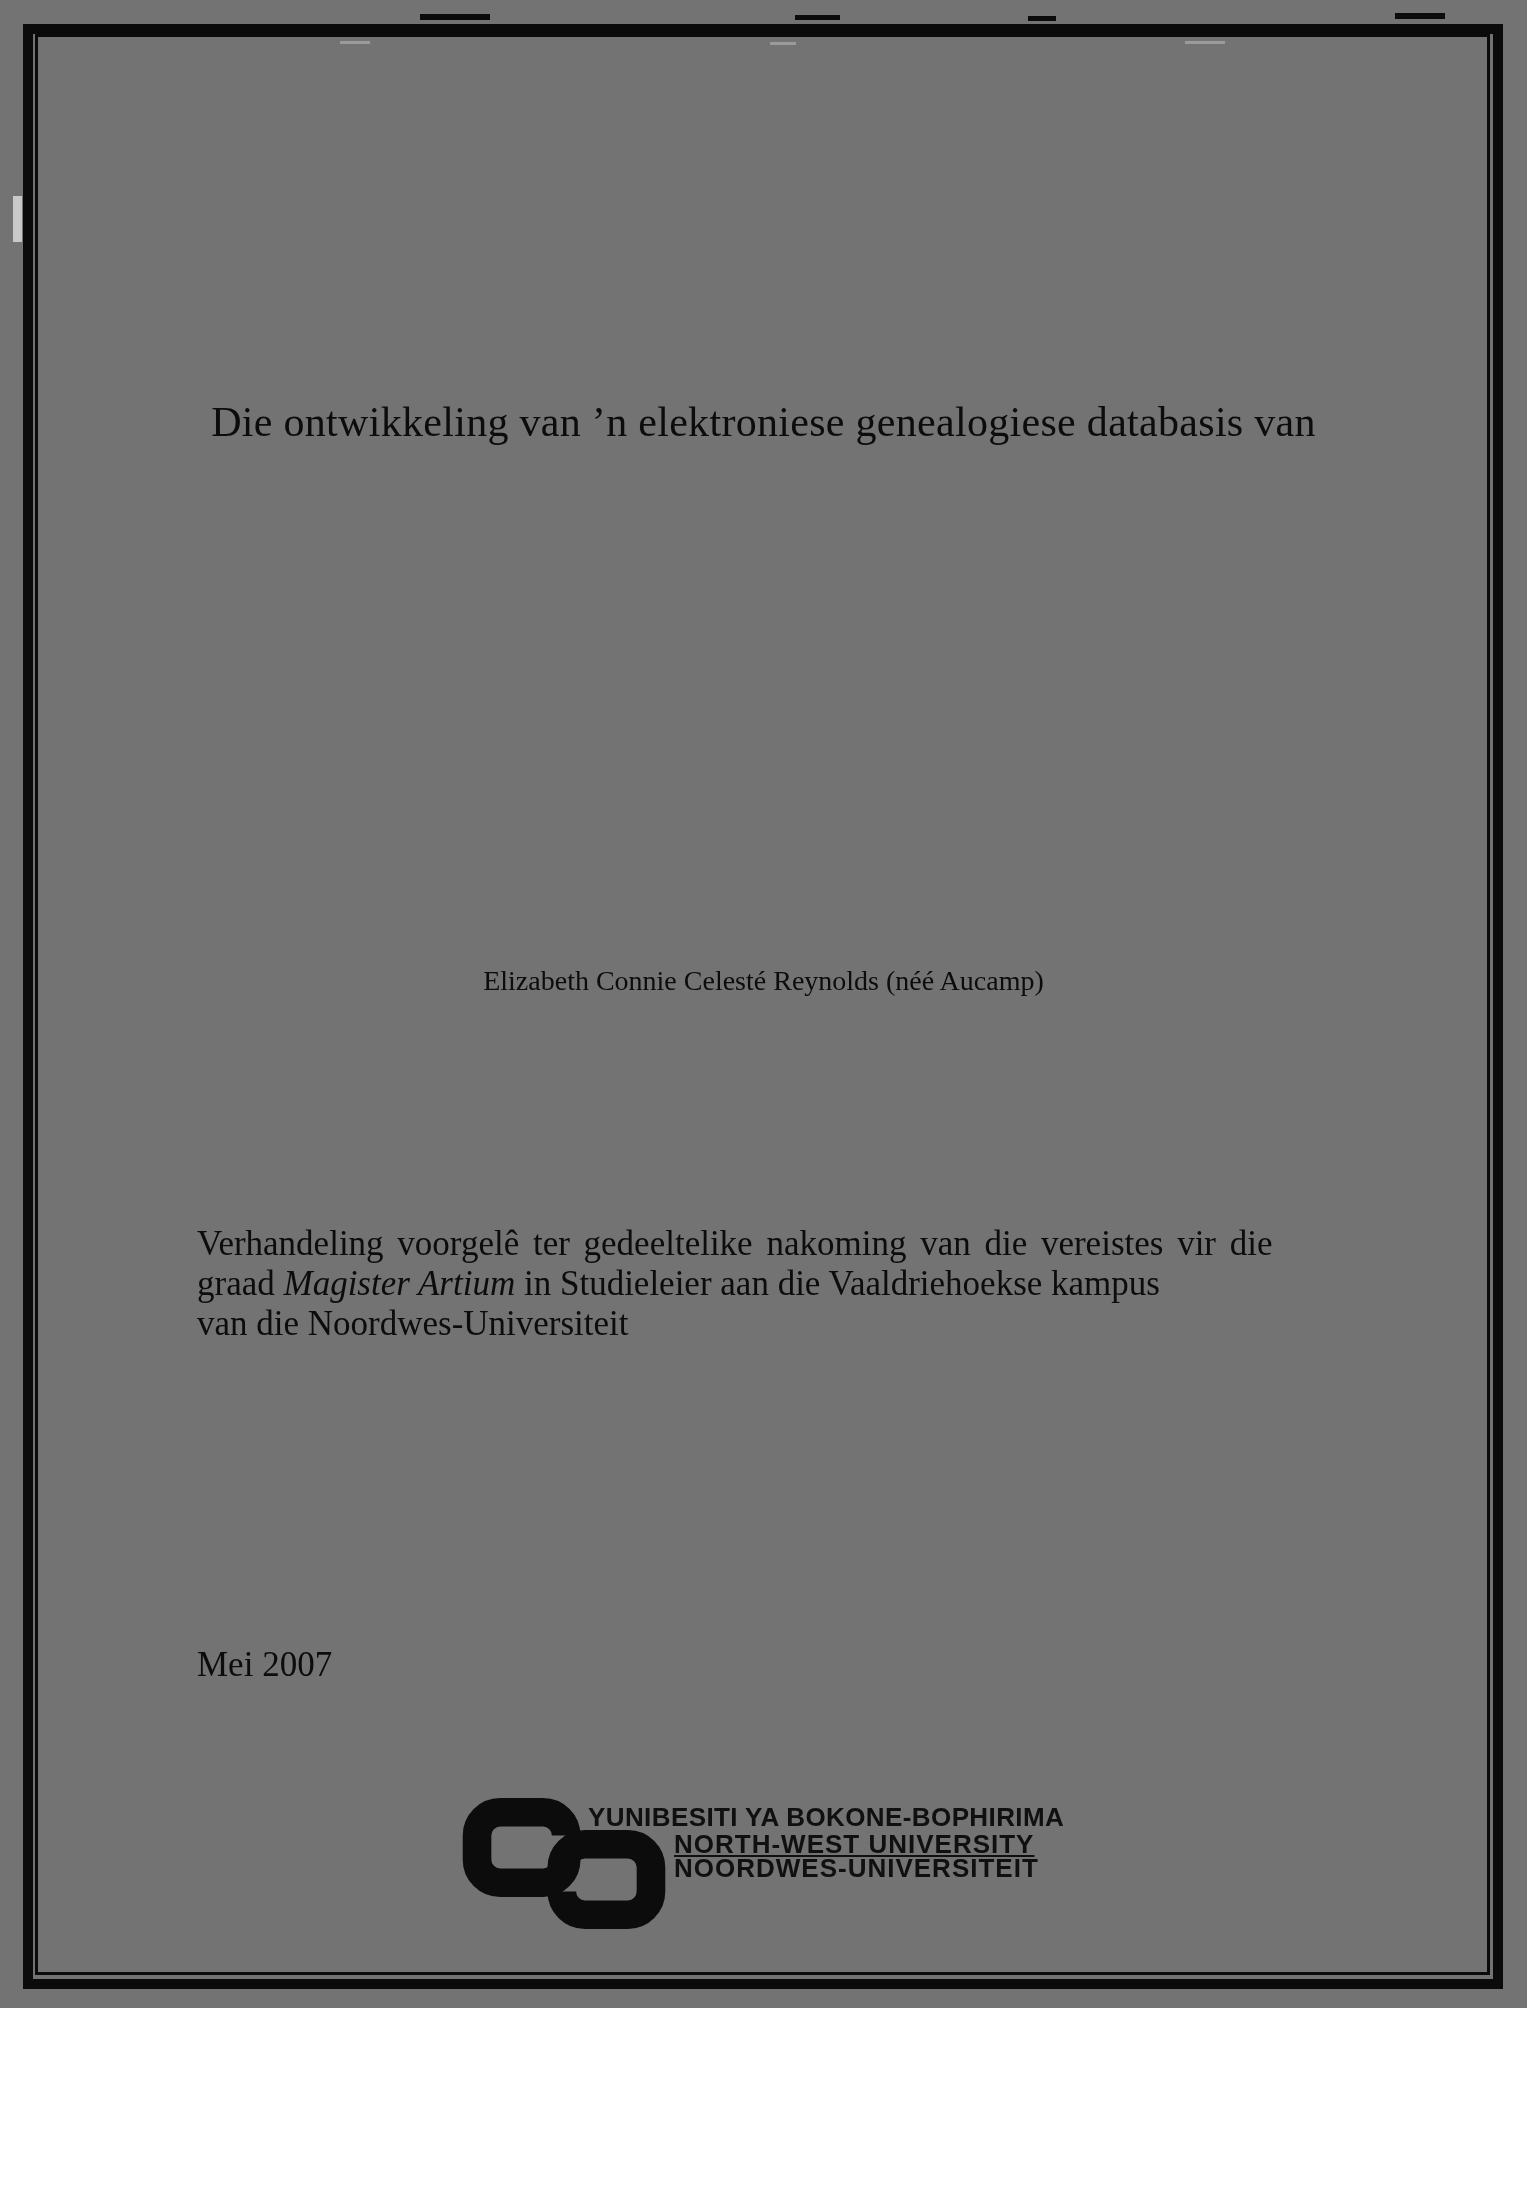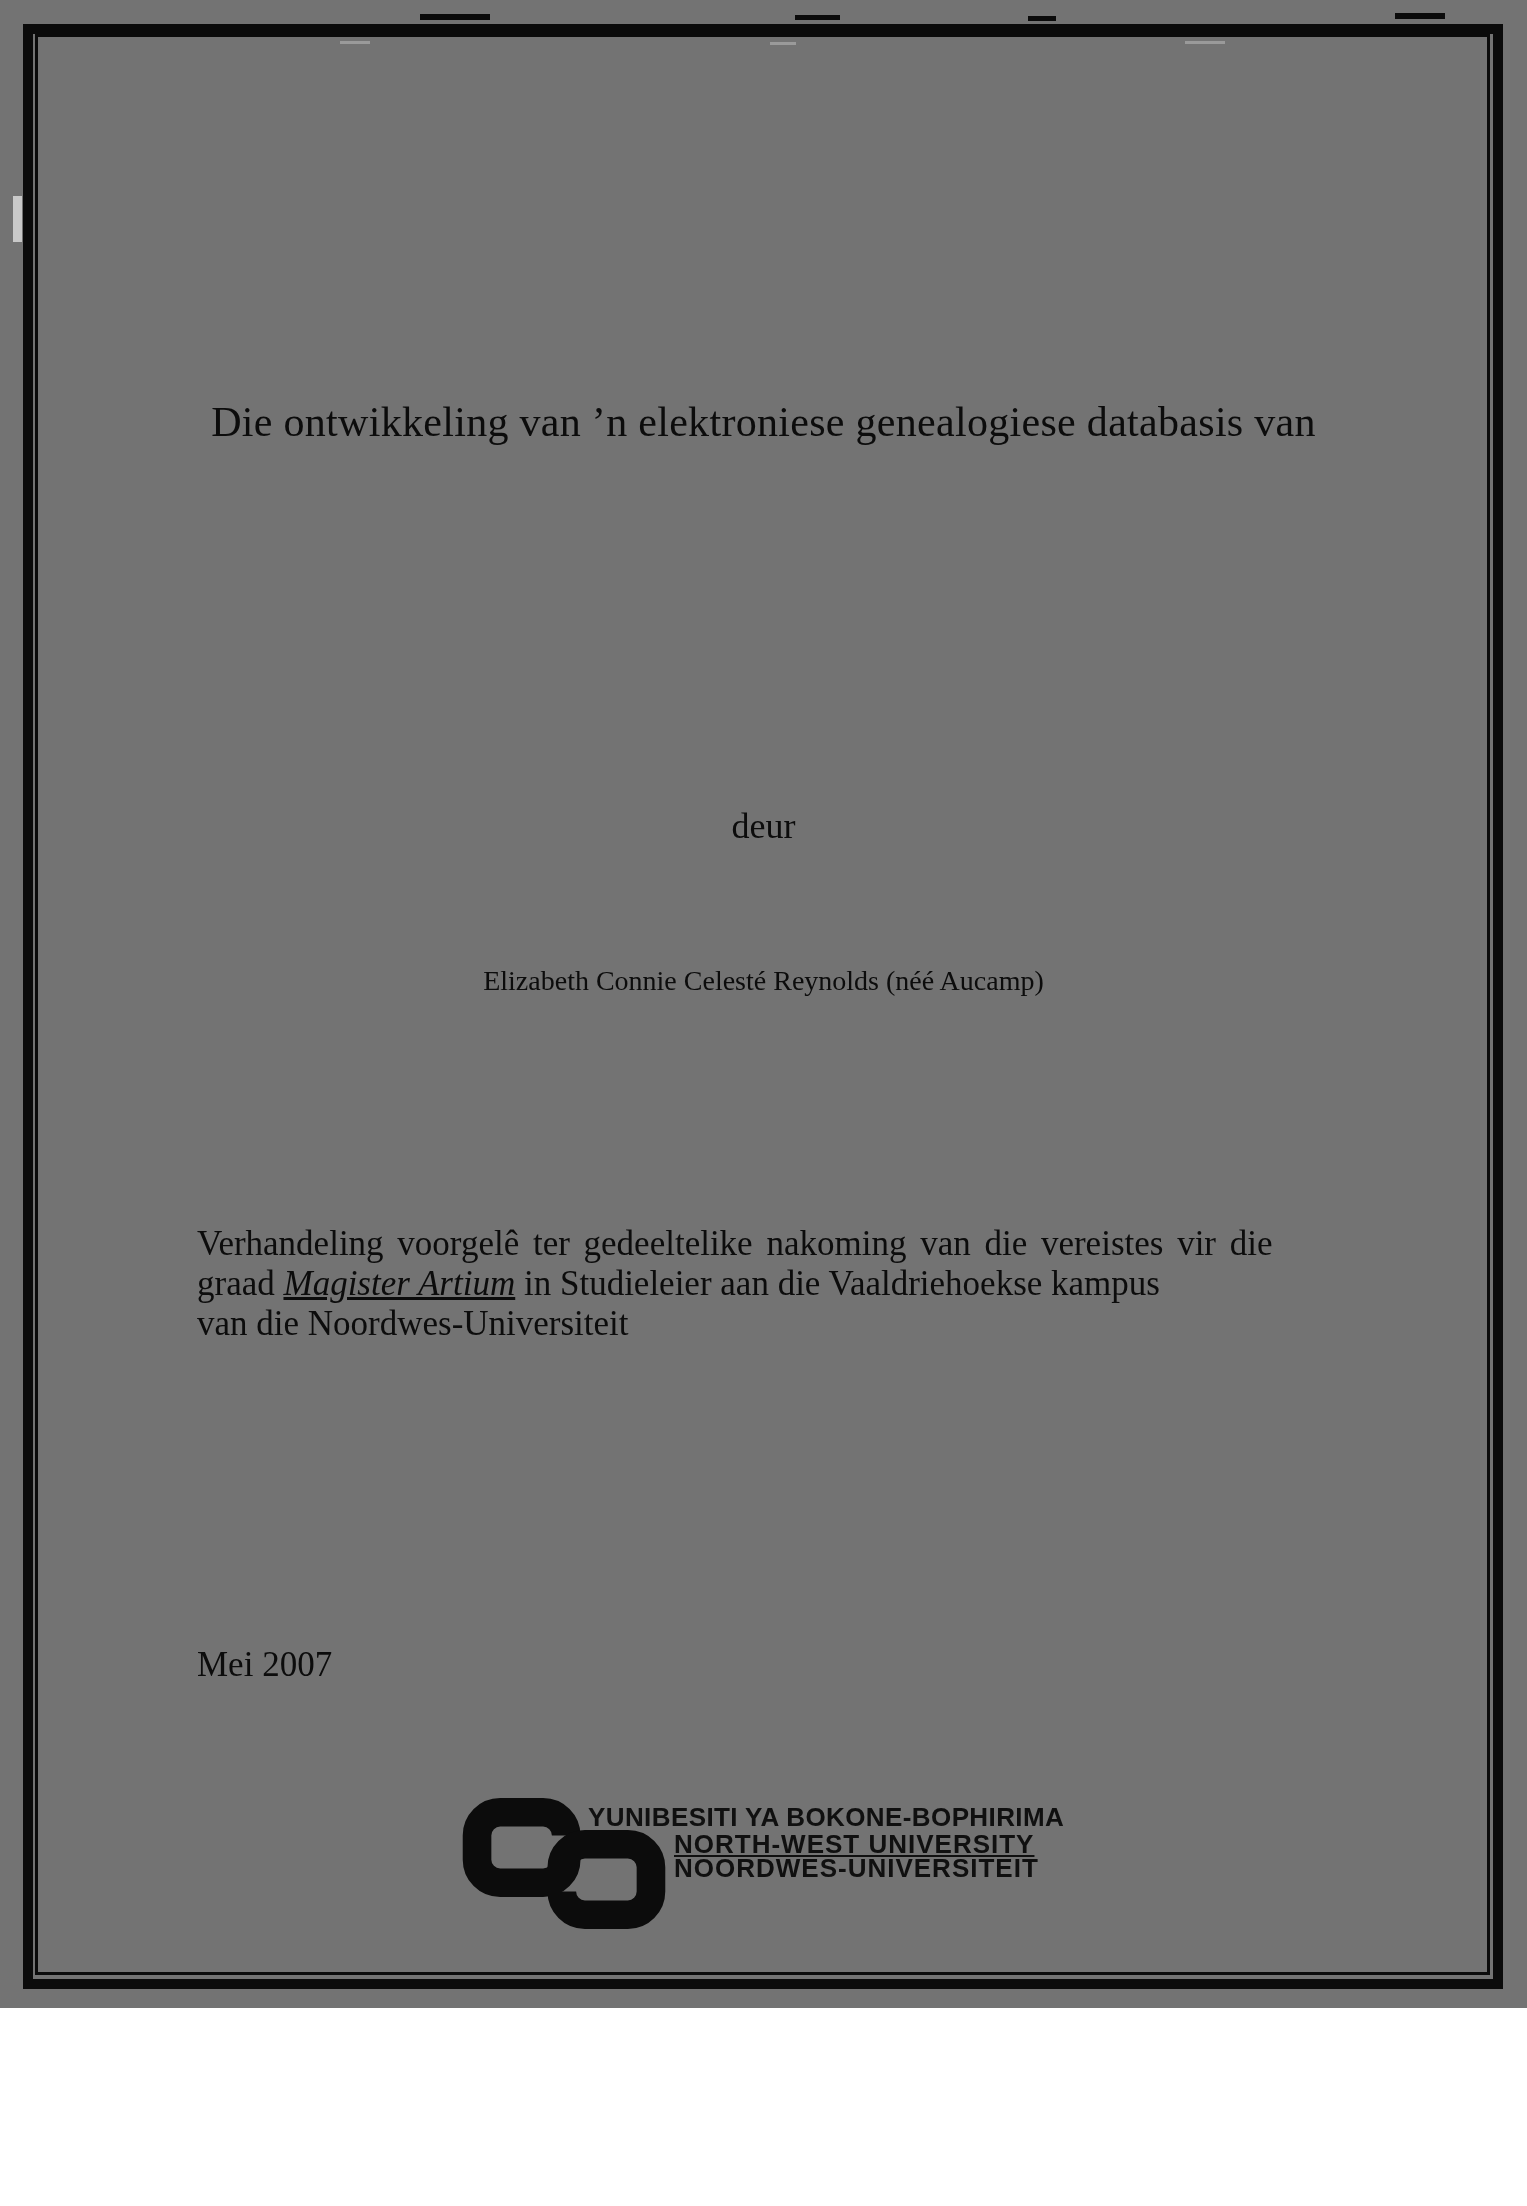--- a/index.html
+++ b/index.html
@@ -58,21 +58,21 @@
 
   .thesis-block {
     position: absolute;
     left: 197px; top: 1224px;
     width: 1150px;
     font-size: 35px;
     line-height: 40px;
     text-align: left;
   }
   .thesis-line1 { word-spacing: 5px; }
-  .italic { font-style: italic; text-decoration: underline; }
+  .italic { font-style: italic; }
 
   .supervisor-block {
     position: absolute;
     left: 197px; top: 1642px;
     font-size: 35px;
     line-height: 45px;
   }
 
   .logo-block {
     position: absolute;
@@ -110,21 +110,20 @@
   <div class="artifact gray" style="left:770px; top:42px; width:26px; height:3px;"></div>
   <div class="artifact gray" style="left:1185px; top:41px; width:40px; height:3px;"></div>
   <div class="artifact lightgray" style="left:13px; top:196px; width:9px; height:46px;"></div>
   <div class="artifact" style="left:0; top:2176px; width:28px; height:12px;"></div>
   <div class="artifact" style="left:1500px; top:2176px; width:21px; height:12px;"></div>
 
   <div class="title-block">
     <span class="title-line">Die ontwikkeling van ’n elektroniese genealogiese databasis van</span>
   </div>
 
-  <div class="byline">deur</div>
 
   <div class="author">Elizabeth Connie Celesté Reynolds (néé Aucamp)</div>
 
   <div class="thesis-block">
     <div class="thesis-line1">Verhandeling voorgelê ter gedeeltelike nakoming van die vereistes vir die</div>
     <div><span>graad </span><span class="italic">Magister Artium</span><span> in Studieleier aan die Vaaldriehoekse kampus</span></div>
     <div>van die Noordwes-Universiteit</div>
   </div>
 
   <div class="supervisor-block">

